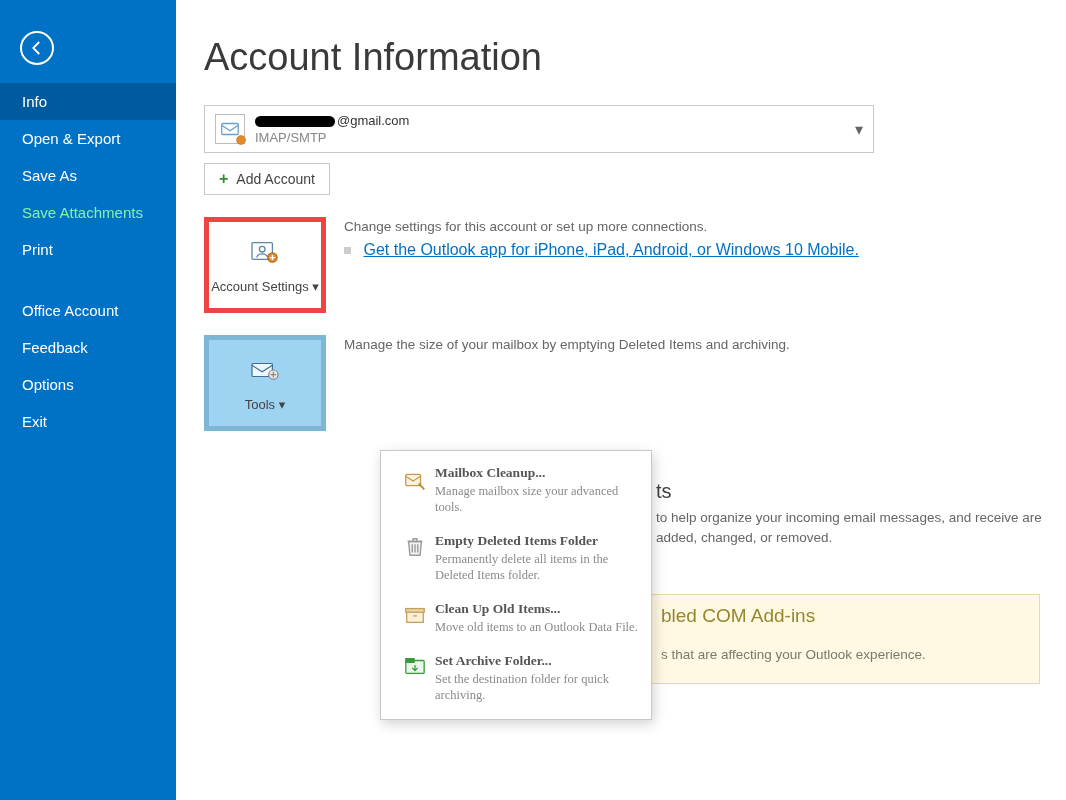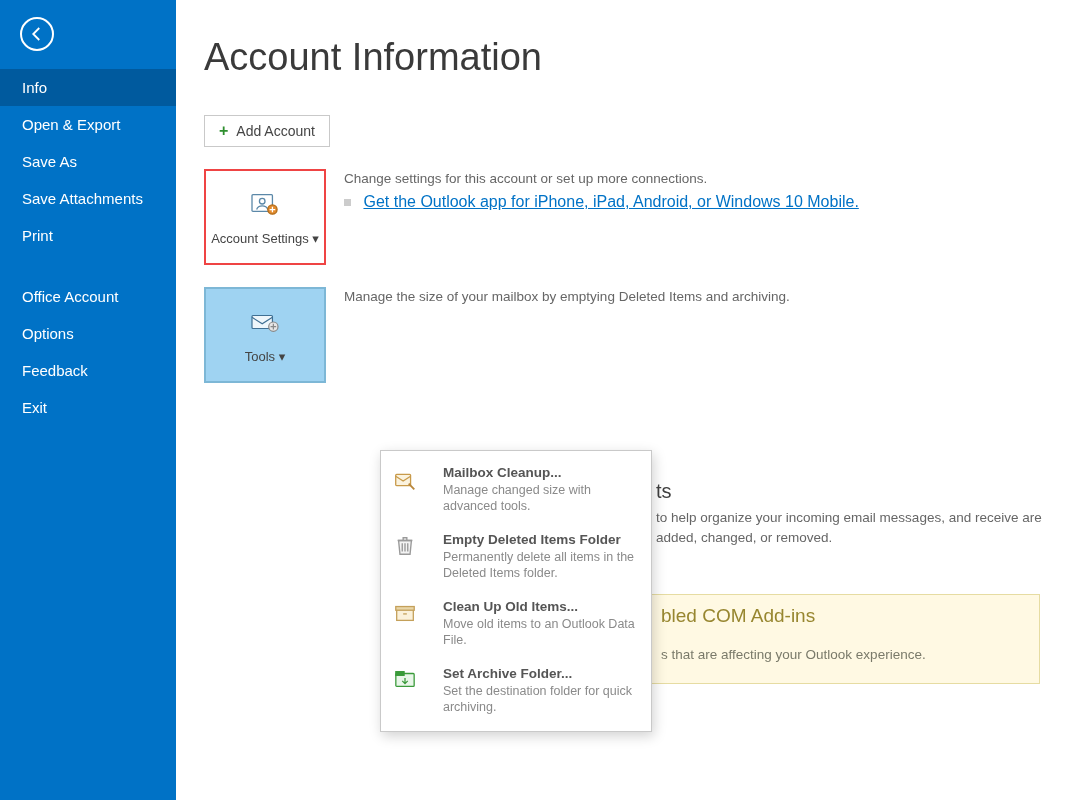--- a/index.html
+++ b/index.html
@@ -1,66 +1,66 @@
 <!DOCTYPE html>
 <html><head>
 <meta charset="utf-8">
 <style>
   * { box-sizing: border-box; margin: 0; padding: 0; }
   html, body { width: 1066px; height: 800px; font-family: "Segoe UI", Arial, sans-serif; background: #fff; color: #444; overflow: hidden; }
   .app { display: flex; width: 100%; height: 100%; }
 
   
-  .sidebar { width: 176px; min-width: 176px; background: #0072c6; color: #fff; padding-top: 10px; }
+  .sidebar { width: 176px; min-width: 176px; background: #0072c6; color: #fff; padding-top: 24px; }
   .back-btn { width: 34px; height: 34px; border: 2px solid #fff; border-radius: 50%; margin: 7px 0 18px 20px; display:flex; align-items:center; justify-content:center; cursor:pointer;}
   .back-btn svg { stroke:#fff; }
   .nav-item { font-size: 15px; padding: 10px 22px; cursor: pointer; }
   .nav-item.selected { background: #005a9e; }
-  .nav-item.disabled { color: #ffffff; cursor: default; }
+  .nav-item.disabled { color: #86efac; cursor: default; }
   .nav-spacer { height: 24px; }
 
   
   .main { flex: 1; padding: 36px 30px 0 28px; background: #fff; position: relative; border-radius: 15px; }
   .page-title { font-size: 38px; font-weight: 300; color: #3a3a3a; margin-bottom: 26px; }
 
   .account-box { border:1px solid #c9c9c9; display:flex; align-items:center; padding:6px 10px; width:670px; }
   .account-icon { width:30px; height:30px; border:1px solid #bdbdbd; margin-right:10px; display:flex; align-items:center; justify-content:center; position:relative;}
   .account-icon svg { }
   .account-info { display:flex; flex-direction:column; font-size:13px; line-height:17px; }
   .account-email { color:#333; }
   .account-email .redacted { display:inline-block; width:80px; height:11px; background:#000; border-radius:6px; vertical-align:middle; margin-right:2px;}
   .account-type { color:#888; }
   .account-dd { margin-left:auto; color:#666; }
 
   .add-account { margin-top:10px; border:1px solid #c9c9c9; background:#fff; padding:6px 14px; font-size:14px; color:#444; cursor:pointer; display:inline-flex; align-items:center; gap:8px;}
   .add-account .plus { color:#2f8f2f; font-weight:bold; font-size:16px;}
 
   .section-row { display:flex; margin-top:22px; }
-  .tile { width:122px; height:96px; border:2px solid #ef4444; background:#fff; display:flex; flex-direction:column; align-items:center; justify-content:center; font-size:13px; color:#444; cursor:pointer; text-align:left; gap:12px;}
+  .tile { width:122px; height:96px; border:5px solid #ef4444; background:#fff; display:flex; flex-direction:column; align-items:center; justify-content:center; font-size:13px; color:#444; cursor:pointer; text-align:left; gap:12px;}
   .tile.selected { background:#9fd3f2; border-color:#7db7d6; }
   .tile .tile-label { line-height:15px; }
   .tile-icon { width:34px; height:30px; display:flex; align-items:center; justify-content:center;}
   .section-body { margin-left:18px; flex:1; }
   .section-title { font-size:20px; font-weight:400; color:#404040; margin-bottom:4px;}
   .section-desc { font-size:13.5px; color:#666; line-height:20px;}
   .section-link { font-size:16px; color:#0072c6; text-decoration:underline; cursor:pointer; }
   .bullet { display:inline-block; width:7px; height:7px; background:#ccc; margin-right:8px; vertical-align:middle;}
 
   
   .yellow-box { position:absolute; left:204px; top:594px; width:660px; height:90px; background:#fff9e3; border:1px solid #e6dca2; padding:10px 12px 10px 280px; }
   .yellow-title { font-size:19px; color:#97862f; font-weight:400; }
   .yellow-desc { font-size:13.5px; color:#7a7a6a; margin-top:20px;}
 
   
   .hidden-title-frag { position:absolute; left:480px; top:480px; font-size:20px; color:#404040;}
   .hidden-desc-frag { position:absolute; left:480px; top:508px; font-size:13.5px; color:#666; line-height:20px; width:420px;}
 
   
   .tools-popup { position:absolute; left:204px; top:450px; width:272px; background:#fff; border:1px solid #c9c9c9; box-shadow:2px 4px 12px rgba(0,0,0,0.18); padding:6px 0;}
-  .menu-item { display:flex; padding:8px 12px 10px 10px; gap:24px; cursor:pointer; }
+  .menu-item { display:flex; padding:8px 12px 10px 20px; gap:6px; cursor:pointer;font-family:Liberation Serif, serif; }
   .menu-icon { width:28px; height:28px; flex-shrink:0; display:flex; align-items:flex-start; justify-content:center; margin-top:2px;}
   .menu-text { display:flex; flex-direction:column; }
   .menu-title { font-size:13.5px; font-weight:600; color:#555; }
   .menu-desc { font-size:12.5px; color:#8a8a8a; line-height:16px; margin-top:2px;}
 
 </style>
 </head>
 <body>
 
 <div class="app">
@@ -71,29 +71,45 @@
           <path d="M15 4 L7 12 L15 20"></path>
         </svg>
     </div>
     <div class="nav-item selected">Info</div>
     <div class="nav-item">Open &amp; Export</div>
     <div class="nav-item">Save As</div>
     <div class="nav-item disabled">Save Attachments</div>
     <div class="nav-item">Print</div>
     <div class="nav-spacer"></div>
     <div class="nav-item">Office Account</div>
+    <div class="nav-item">Feedback</div>
     <div class="nav-item">Options</div>
-    <div class="nav-item">Feedback</div>
     <div class="nav-item">Exit</div>
   </div>
 
   <div class="main">
     <div class="page-title">Account Information</div>
 
     
+    <div class="account-box">
+      <div class="account-icon">
+        <svg width="22" height="22" viewBox="0 0 24 24" fill="none" stroke="#6aa0c7" stroke-width="1.4">
+            <rect x="3" y="6" width="18" height="12" rx="1"></rect>
+            <path d="M3 8l9 6 9-6"></path>
+          </svg>
+        <svg style="position:absolute; right:-3px; bottom:-3px;" width="12" height="12" viewBox="0 0 24 24" fill="#e38b2c" stroke="#b06a16" stroke-width="1">
+            <circle cx="12" cy="12" r="9"></circle>
+          </svg>
+      </div>
+      <div class="account-info">
+        <span class="account-email"><span class="redacted"></span><span>@gmail.com</span></span>
+        <span class="account-type">IMAP/SMTP</span>
+      </div>
+      <span class="account-dd">▾</span>
+    </div>
 
     <button class="add-account">
       <span class="plus">+</span>
       <span>Add Account</span>
     </button>
 
     
     <div class="section-row">
       <div class="tile">
         <div class="tile-icon">
@@ -149,21 +165,21 @@
       <div class="menu-item">
         <div class="menu-icon">
           <svg width="26" height="26" viewBox="0 0 28 28" fill="none" stroke="#c89a4a" stroke-width="1.4">
               <rect x="4" y="8" width="16" height="12" rx="1" fill="#fbf3df"></rect>
               <path d="M4 10l8 5 8-5"></path>
               <path d="M18 18l6 6" stroke="#b8863a" stroke-width="2"></path>
             </svg>
         </div>
         <div class="menu-text">
           <span class="menu-title">Mailbox Cleanup...</span>
-          <span class="menu-desc">Manage changed size with advanced tools.</span>
+          <span class="menu-desc">Manage mailbox size your advanced tools.</span>
         </div>
       </div>
       <div class="menu-item">
         <div class="menu-icon">
           <svg width="22" height="24" viewBox="0 0 24 26" fill="none" stroke="#9a9a9a" stroke-width="1.5">
               <path d="M5 7h14l-1.5 15h-11z" fill="#f3f3f3"></path>
               <path d="M4 7h16M10 4h4v3h-4z"></path>
               <path d="M9 10v9M12 10v9M15 10v9"></path>
             </svg>
         </div>

